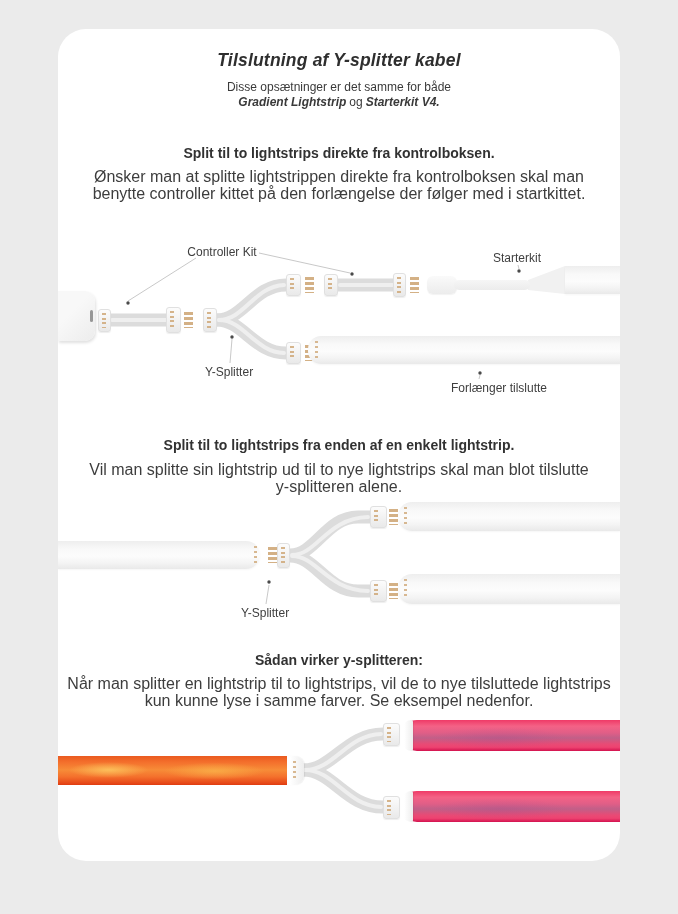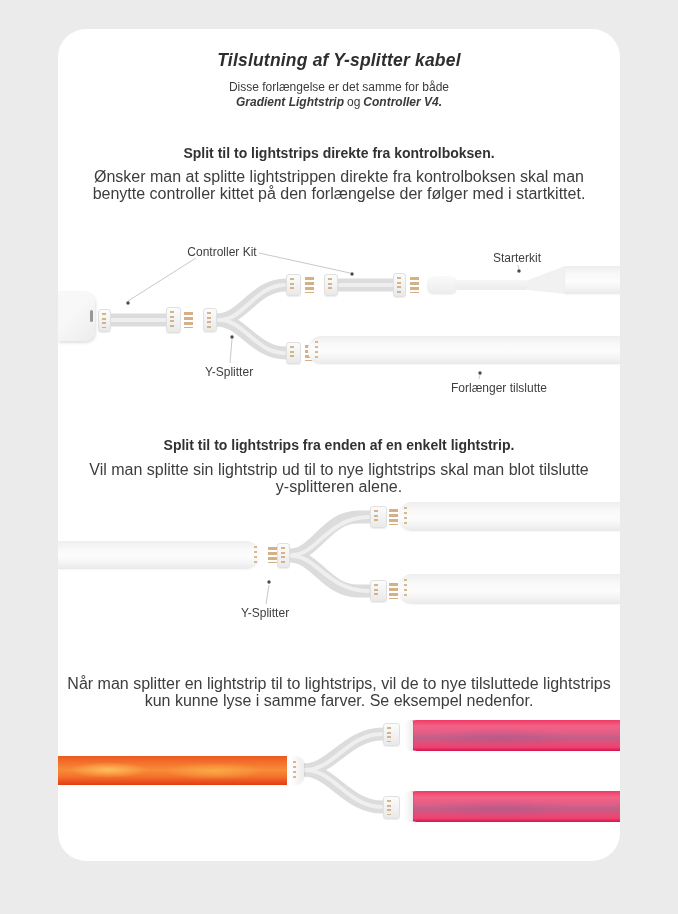--- a/index.html
+++ b/index.html
@@ -46,30 +46,31 @@
   .neck{position:absolute;left:396px;top:251px;width:76px;height:10px;border-radius:5px;
         background:linear-gradient(180deg,#f6f6f6,#ececec);}
 </style>
 </head>
 <body>
 
 <div class="card">
 
   <div class="title">Tilslutning af Y-splitter kabel</div>
   <div class="subtitle">
-    <span>Disse forlængelse er det samme for både</span><br>
-    <span class="bi">Gradient Lightstrip</span><span class="mid">og</span><span class="bi">Controller V4.</span>
+    <span>Disse opsætninger er det samme for både</span><br>
+    <span class="bi">Gradient Lightstrip</span><span class="mid">og</span><span class="bi">Starterkit V4.</span>
   </div>
 
   <div class="h-section" style="top:116px;">Split til to lightstrips direkte fra kontrolboksen.</div>
   <div class="body-text" style="top:140px;width:545px;">Ønsker man at splitte lightstrippen direkte fra kontrolboksen skal man benytte controller kittet på den forlængelse der følger med i startkittet.</div>
 
   <div class="h-section" style="top:408px;">Split til to lightstrips fra enden af en enkelt lightstrip.</div>
   <div class="body-text" style="top:433px;width:500px;">Vil man splitte sin lightstrip ud til to nye lightstrips skal man blot tilslutte y-splitteren alene.</div>
 
+  <div class="h-section" style="top:623px;">Sådan virker y-splitteren:</div>
   <div class="body-text" style="top:647px;width:545px;">Når man splitter en lightstrip til to lightstrips, vil de to nye tilsluttede lightstrips kun kunne lyse i samme farver. Se eksempel nedenfor.</div>
 
   <svg class="layer" viewBox="0 0 562 832">
 
     <path class="cable" d="M 52 291 H 110"></path>
     <path class="cable-hi" d="M 54 291 H 108"></path>
     <path class="cable" d="M 159 291 C 185 291 196 256 228 256"></path>
     <path class="cable" d="M 159 291 C 185 291 196 324 228 324"></path>
     <path class="cable-hi" d="M 161 291 C 186 291 197 257 226 256"></path>
     <path class="cable-hi" d="M 161 291 C 186 291 197 323 226 324"></path>

